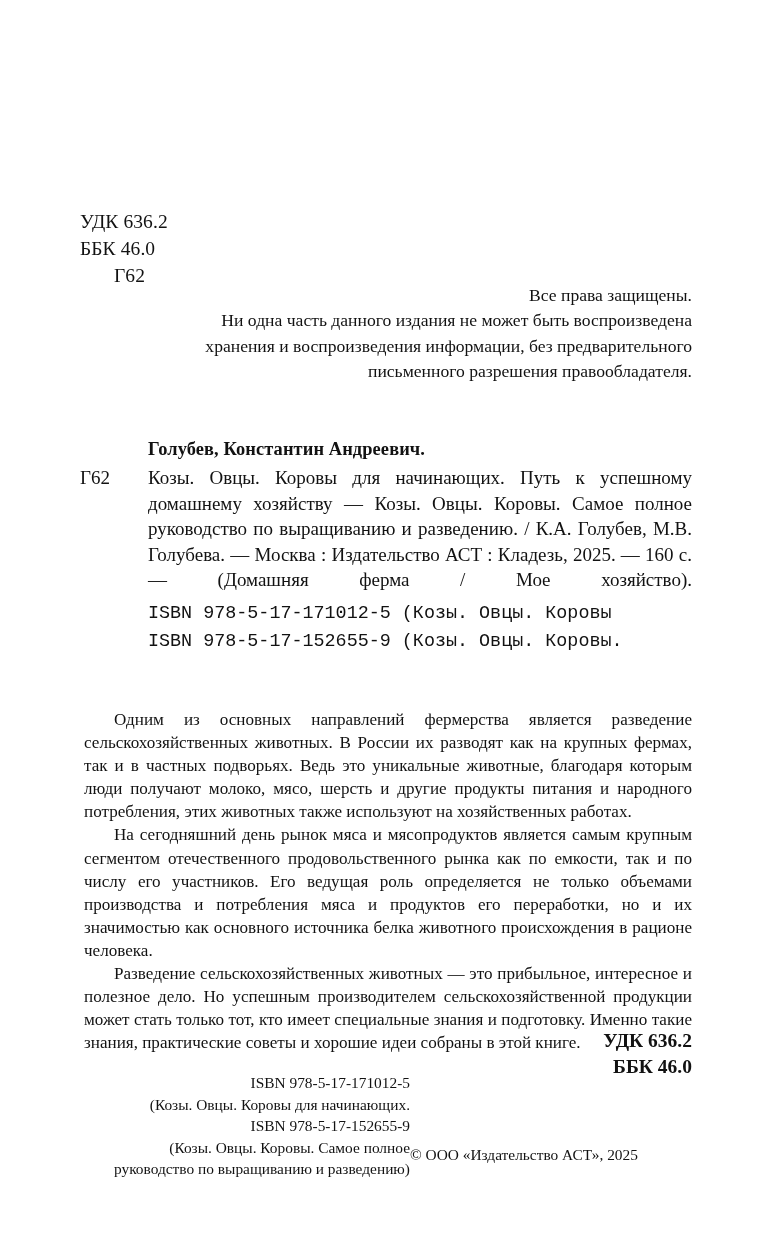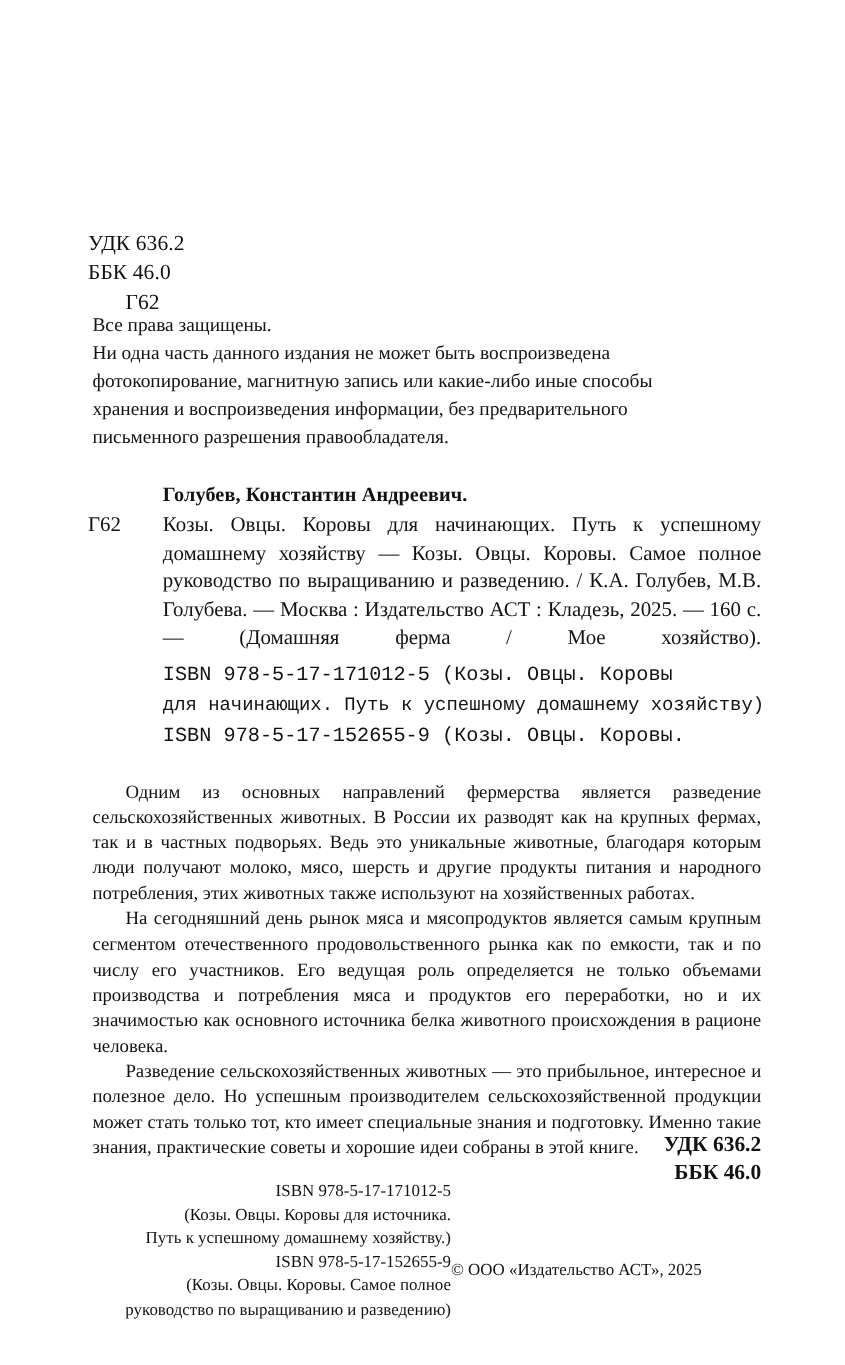--- a/index.html
+++ b/index.html
@@ -40,21 +40,21 @@
   .codes .code-gindex {
     padding-left: 34px;
   }
 
   
   .rights {
     position: absolute;
     left: 84px;
     top: 227px;
     width: 608px;
-    text-align: left;
+    text-align: right;
     font-size: 17.6px;
     line-height: 25.4px;
   }
   .rights .rights-line { white-space: nowrap; }
 
   
   .biblio {
     position: absolute;
     left: 80px;
     top: 381px;
@@ -166,56 +166,53 @@
 
   <div class="codes">
     <div class="code-line">УДК 636.2</div>
     <div class="code-line">ББК 46.0</div>
     <div class="code-line code-gindex">Г62</div>
   </div>
 
   <div class="rights">
     <div class="rights-line">Все права защищены.</div>
     <div class="rights-line">Ни одна часть данного издания не может быть воспроизведена</div>
-    <div class="rights-line">фотокопирование, магнитную запись или какие-либо иные способы</div>
     <div class="rights-line">хранения и воспроизведения информации, без предварительного</div>
     <div class="rights-line">письменного разрешения правообладателя.</div>
   </div>
 
   <div class="biblio">
     <div class="biblio-author">Голубев, Константин Андреевич.</div>
     <div class="biblio-body">
       <span class="biblio-mark">Г62</span>
       <div class="biblio-text">Козы. Овцы. Коровы для начинающих. Путь к успешному домашнему хозяйству — Козы. Овцы. Коровы. Самое полное руководство по выращиванию и разведению. / К.А. Голубев, М.В. Голубева. — Москва : Издательство АСТ : Кладезь, 2025. — 160 с. — (Домашняя ферма / Мое хозяйство).</div>
     </div>
   </div>
 
   <div class="isbn-block">
     <div class="isbn-line">ISBN 978-5-17-171012-5 (Козы. Овцы. Коровы</div>
-    <div class="isbn-line isbn-cont">для начинающих. Путь к успешному домашнему хозяйству)</div>
     <div class="isbn-line">ISBN 978-5-17-152655-9 (Козы. Овцы. Коровы.</div>
   </div>
 
   <div class="body-copy">
     <p>Одним из основных направлений фермерства является разведение сельскохозяйственных животных. В России их разводят как на крупных фермах, так и в частных подворьях. Ведь это уникальные животные, благодаря которым люди получают молоко, мясо, шерсть и другие продукты питания и народного потребления, этих животных также используют на хозяйственных работах.</p>
     <p>На сегодняшний день рынок мяса и мясопродуктов является самым крупным сегментом отечественного продовольственного рынка как по емкости, так и по числу его участников. Его ведущая роль определяется не только объемами производства и потребления мяса и продуктов его переработки, но и их значимостью как основного источника белка животного происхождения в рационе человека.</p>
     <p>Разведение сельскохозяйственных животных — это прибыльное, интересное и полезное дело. Но успешным производителем сельскохозяйственной продукции может стать только тот, кто имеет специальные знания и подготовку. Именно такие знания, практические советы и хорошие идеи собраны в этой книге.</p>
   </div>
 
   <div class="codes-bottom">
     <div>УДК 636.2</div>
     <div>ББК 46.0</div>
   </div>
 
   <div class="footer">
     <div class="footer-cols">
       <div class="footer-left">
         <div class="f-line">ISBN 978-5-17-171012-5</div>
-        <div class="f-line">(Козы. Овцы. Коровы для источника.</div>
-        <div class="f-line">Путь к успешному домашнему хозяйству.)</div>
+        <div class="f-line">(Козы. Овцы. Коровы для начинающих.</div>
         <div class="f-line">ISBN 978-5-17-152655-9</div>
         <div class="f-line">(Козы. Овцы. Коровы. Самое полное</div>
         <div class="f-line">руководство по выращиванию и разведению)</div>
       </div>
       <div class="footer-right">
         <div class="f-line">© ООО «Издательство АСТ», 2025</div>
       </div>
     </div>
   </div>
 

